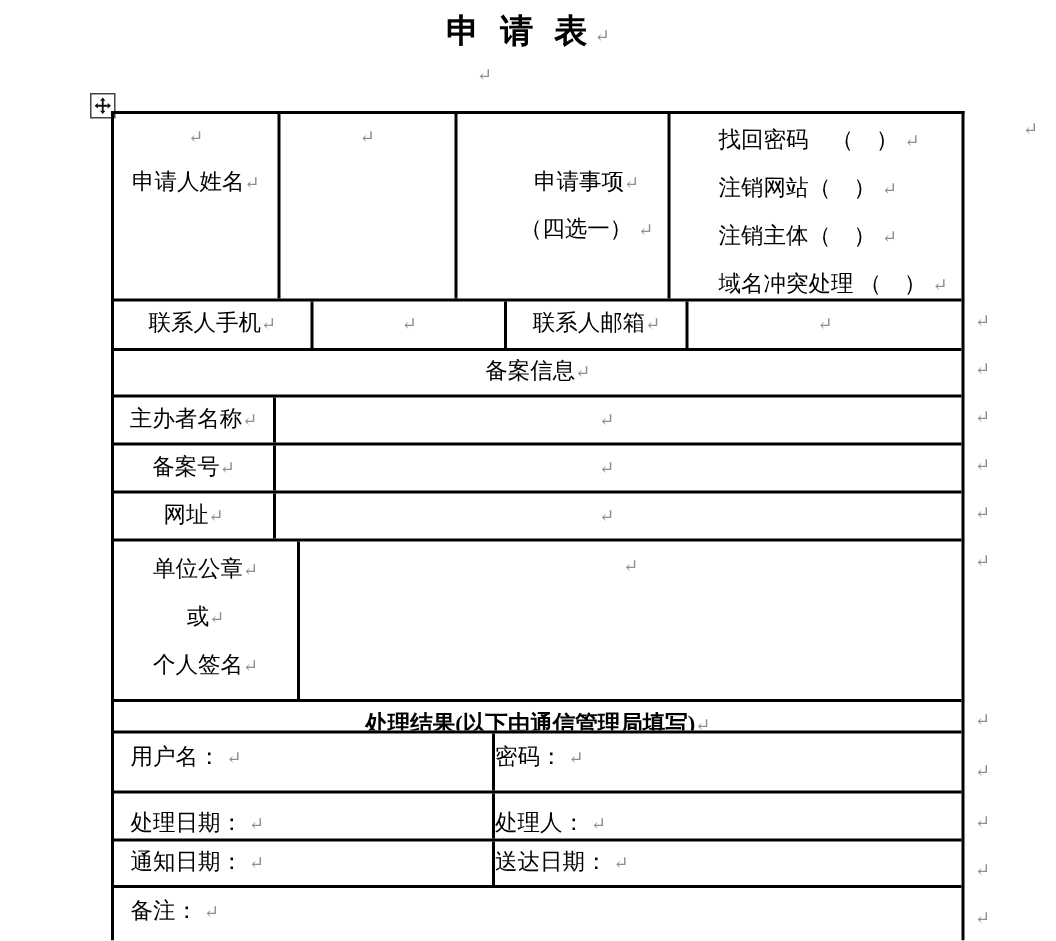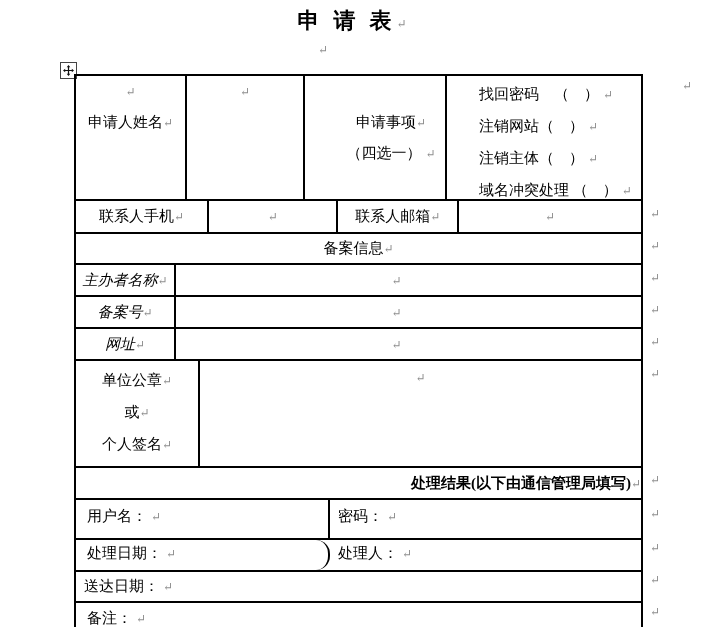--- a/index.html
+++ b/index.html
@@ -38,35 +38,35 @@
   .r2{height:33px;}
   .r2 .cell{height:31px;line-height:31px;text-align:center;}
   .r2 .c1{width:136px;}
   .r2 .c2{width:132px;}
   .r2 .c3{width:123px;}
   .r2 .c4{width:186px;}
   .r3{height:31px;line-height:29px;text-align:center;}
   .r3 .cell{width:100%;}
   .rlab{height:32px;}
   .rlab .cell{height:30px;line-height:30px;text-align:center;}
-  .rlab .c1{width:100px;font-style:italic;}
+  .rlab .c1{width:108px;}
   .rlab .c2{width:441px;}
   .r7{height:107px;}
   .r7 .c1{width:124px;padding-top:3px;}
   .r7 .c1 .line{height:32px;line-height:32px;}
   .r7 .c2{width:441px;text-align:center;padding-top:1px;}
-  .r8{height:32px;line-height:31px;text-align:right;font-weight:bold;}
+  .r8{height:21px;line-height:31px;text-align:center;font-weight:bold;}
   .r8 .cell{width:100%;}
   .r8 .pm{font-weight:normal;}
   .rfill .c1{width:254px;padding-left:11px;}
-  .rfill .c2{width:311px;padding-left:8px;}
+  .rfill .c2{width:311px;}
   .r9{height:40px;}
   .r9 .cell{line-height:33px;}
   .r10{height:32px;}
-  .r10 .cell{line-height:26px;border-radius:14px;}
+  .r10 .cell{line-height:40px;}
   .r11{height:31px;}
   .r11 .cell{line-height:29px;}
   .r12 .cell{width:100%;padding:6px 0 0 11px;}
 </style>
 </head>
 <body>
 
 <div class="page-title">
   <span class="pre">申  请  表</span><span class="pm pm-inline">↵</span>
 </div>
@@ -146,20 +146,21 @@
     <div class="cell c1"><span class="pre">用户名：</span><span class="pm pm-inline">↵</span></div>
     <div class="cell c2 end"><span class="pre">密码：</span><span class="pm pm-inline">↵</span></div>
   </div>
 
   <div class="row rfill r10">
     <div class="cell c1"><span class="pre">处理日期：</span><span class="pm pm-inline">↵</span></div>
     <div class="cell c2 end"><span class="pre">处理人：</span><span class="pm pm-inline">↵</span></div>
   </div>
 
   <div class="row rfill r11">
+    <div class="cell c1"><span class="pre">通知日期：</span><span class="pm pm-inline">↵</span></div>
     <div class="cell c2 end"><span class="pre">送达日期：</span><span class="pm pm-inline">↵</span></div>
   </div>
 
   <div class="row r12 last">
     <div class="cell end"><span class="pre">备注：</span><span class="pm pm-inline">↵</span></div>
   </div>
 
 </div>
 
 <span class="floating-pm" style="left:682px;top:80px;">↵</span>

